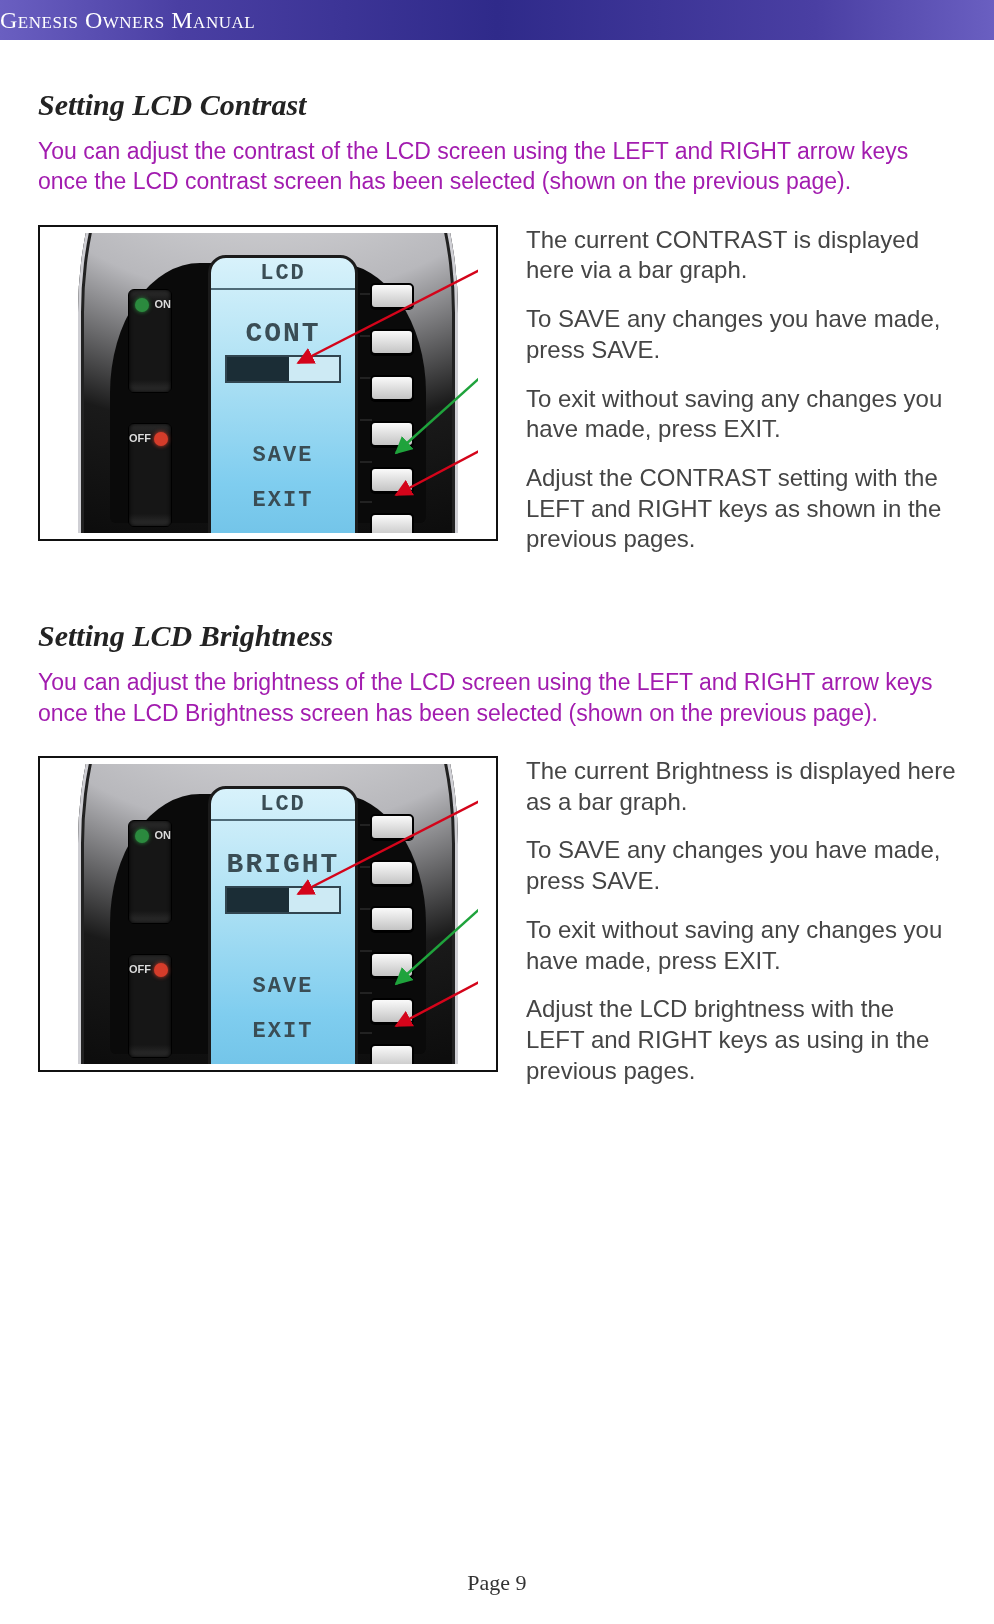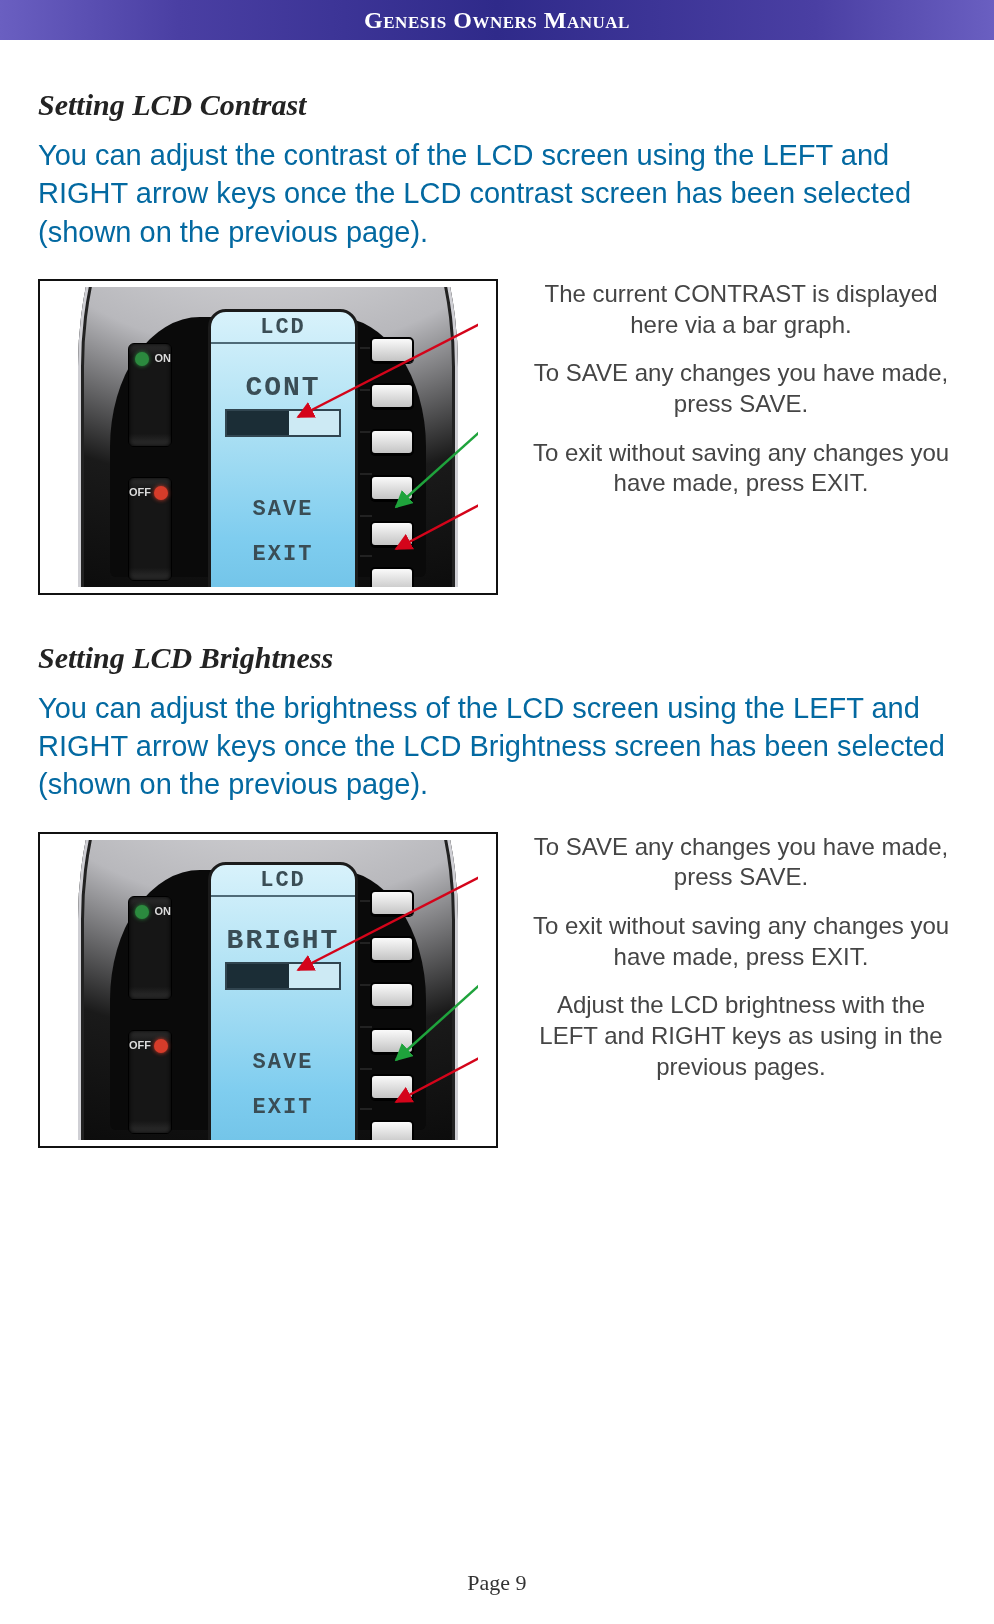--- a/index.html
+++ b/index.html
@@ -8,56 +8,56 @@
     width:994px; height:1624px;
     font-family:"Optima","Candara","Segoe UI",Helvetica,Arial,sans-serif;
     color:#333; background:#fff;
     box-sizing:border-box;
   }
   .headerbar {
     height:40px;
     background:linear-gradient(90deg,#6a5fc1 0%,#4a3fa3 18%,#2f2a8a 50%,#4a3fa3 82%,#6a5fc1 100%);
     color:#fff;
     font-variant:small-caps;
-    font-weight:bold;
+    font-weight:normal;
     font-size:24px;
-    text-align:center;
+    text-align:left;
     line-height:40px;
     letter-spacing:.5px;
     font-family:"Optima","Candara",serif;
   }
   .page {
     padding:30px 38px 0 38px;
   }
   h2.section {
     font-family:"Optima","Candara",serif;
     font-weight:bold;
     font-size:30px;
     margin:18px 0 14px 0;
     color:#232323;
     font-style:italic;
   }
   p.body {
-    font-size:29px;
+    font-size:23px;
     line-height:1.32;
     margin:0 0 28px 0;
-    color:#0369a1;
+    color:#a21caf;
   }
   .figrow {
     display:flex; gap:28px; align-items:flex-start;
     margin-bottom:46px;
   }
   .figframe {
     border:2px solid #111; background:#fff; padding:0;
     width:460px; height:316px;
     display:flex; align-items:center; justify-content:center;
     box-sizing:border-box;
   }
   .notes { flex:1; font-size:24px; color:#454545; }
-  .notes p { margin:0 0 18px 0; line-height:1.28;text-align:center; }
+  .notes p { margin:0 0 18px 0; line-height:1.28; }
 
   .footer {
     position:absolute; left:0; width:994px; top:1570px;
     text-align:center;
     font-weight:normal; font-size:22px;
     font-family:"Optima","Candara",serif;
   }
 
   
   .device {
@@ -211,20 +211,21 @@
           <line x1="455" y1="115" x2="338" y2="220" stroke="#1fa33c" stroke-width="2.5" marker-end="url(#ag)"></line>
           <line x1="455" y1="200" x2="338" y2="262" stroke="#d4041a" stroke-width="2.5" marker-end="url(#ar)"></line>
         </svg>
       </div>
     </div>
 
     <div class="notes">
       <p>The current CONTRAST is displayed here via a bar graph.</p>
       <p>To SAVE any changes you have made, press SAVE.</p>
       <p>To exit without saving any changes you have made, press EXIT.</p>
+      <p>Adjust the CONTRAST setting with the LEFT and RIGHT keys as shown in the previous pages.</p>
     </div>
   </div>
 
   <h2 class="section">Setting LCD Brightness</h2>
 
   <p class="body">You can adjust the brightness of the LCD screen using the LEFT and RIGHT arrow keys once the LCD Brightness screen has been selected (shown on the previous page).</p>
 
   <div class="figrow">
     <div class="figframe">
       <div class="device">
@@ -269,20 +270,21 @@
 
         <svg class="arrows">
           <line x1="455" y1="20" x2="240" y2="130" stroke="#d4041a" stroke-width="2.5" marker-end="url(#ar)"></line>
           <line x1="455" y1="115" x2="338" y2="220" stroke="#1fa33c" stroke-width="2.5" marker-end="url(#ag)"></line>
           <line x1="455" y1="200" x2="338" y2="262" stroke="#d4041a" stroke-width="2.5" marker-end="url(#ar)"></line>
         </svg>
       </div>
     </div>
 
     <div class="notes">
+      <p>The current Brightness is displayed here as a bar graph.</p>
       <p>To SAVE any changes you have made, press SAVE.</p>
       <p>To exit without saving any changes you have made, press EXIT.</p>
       <p>Adjust the LCD brightness with the LEFT and RIGHT keys as using in the previous pages.</p>
     </div>
   </div>
 
 </div>
 
 <div class="footer">Page 9</div>
 

